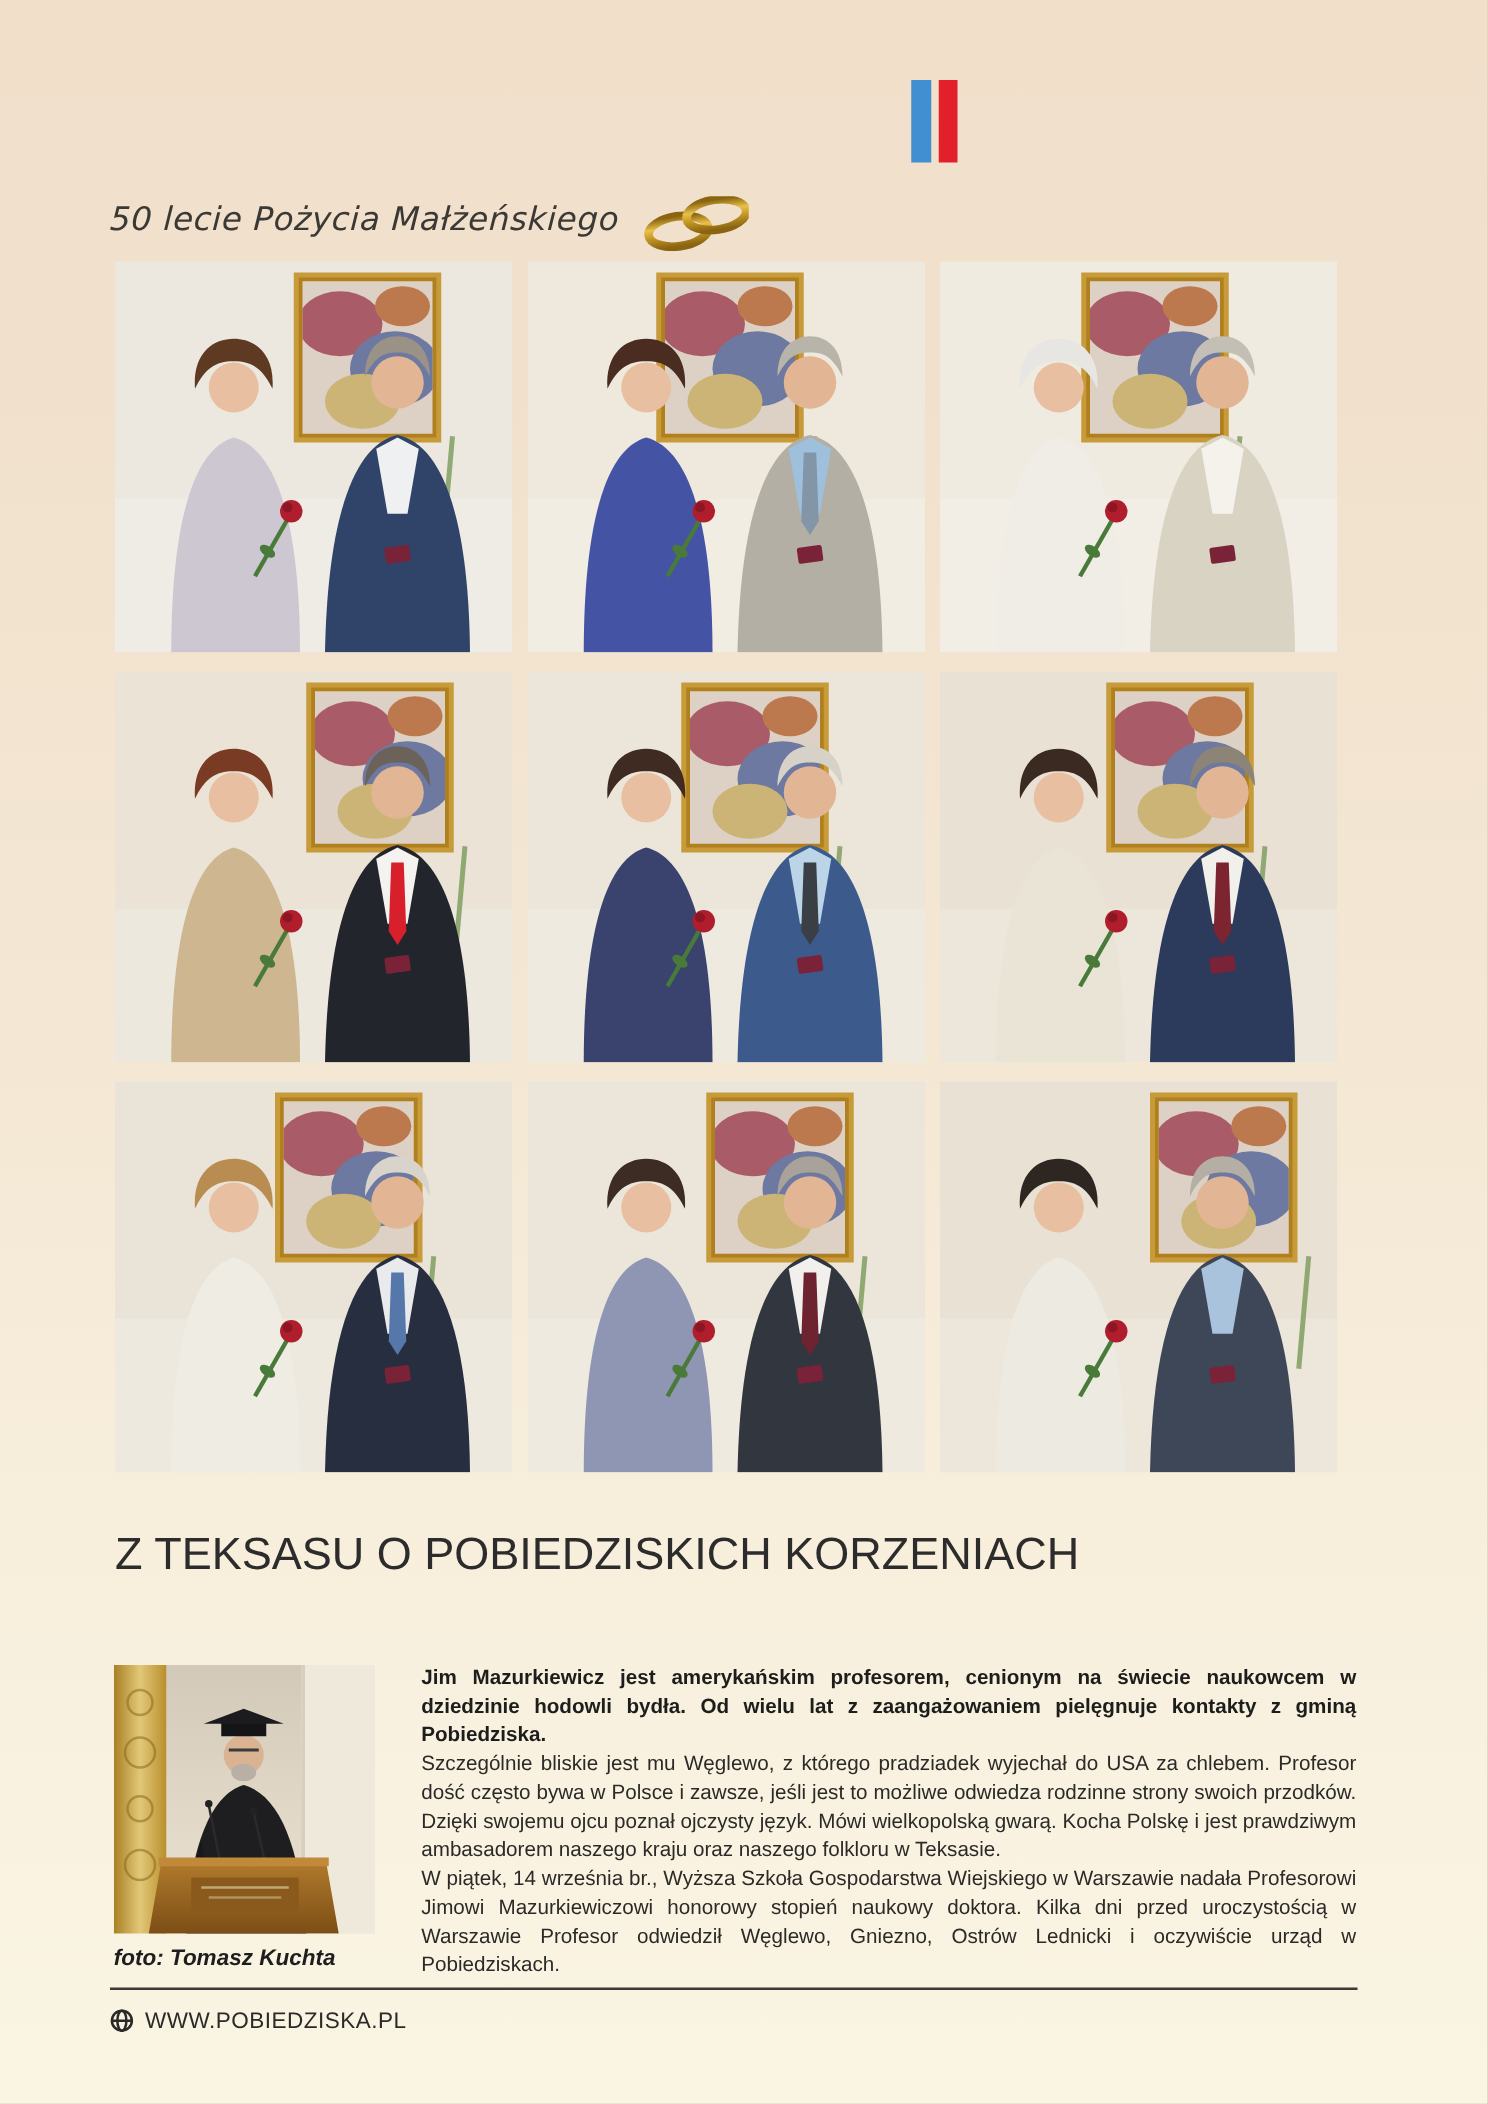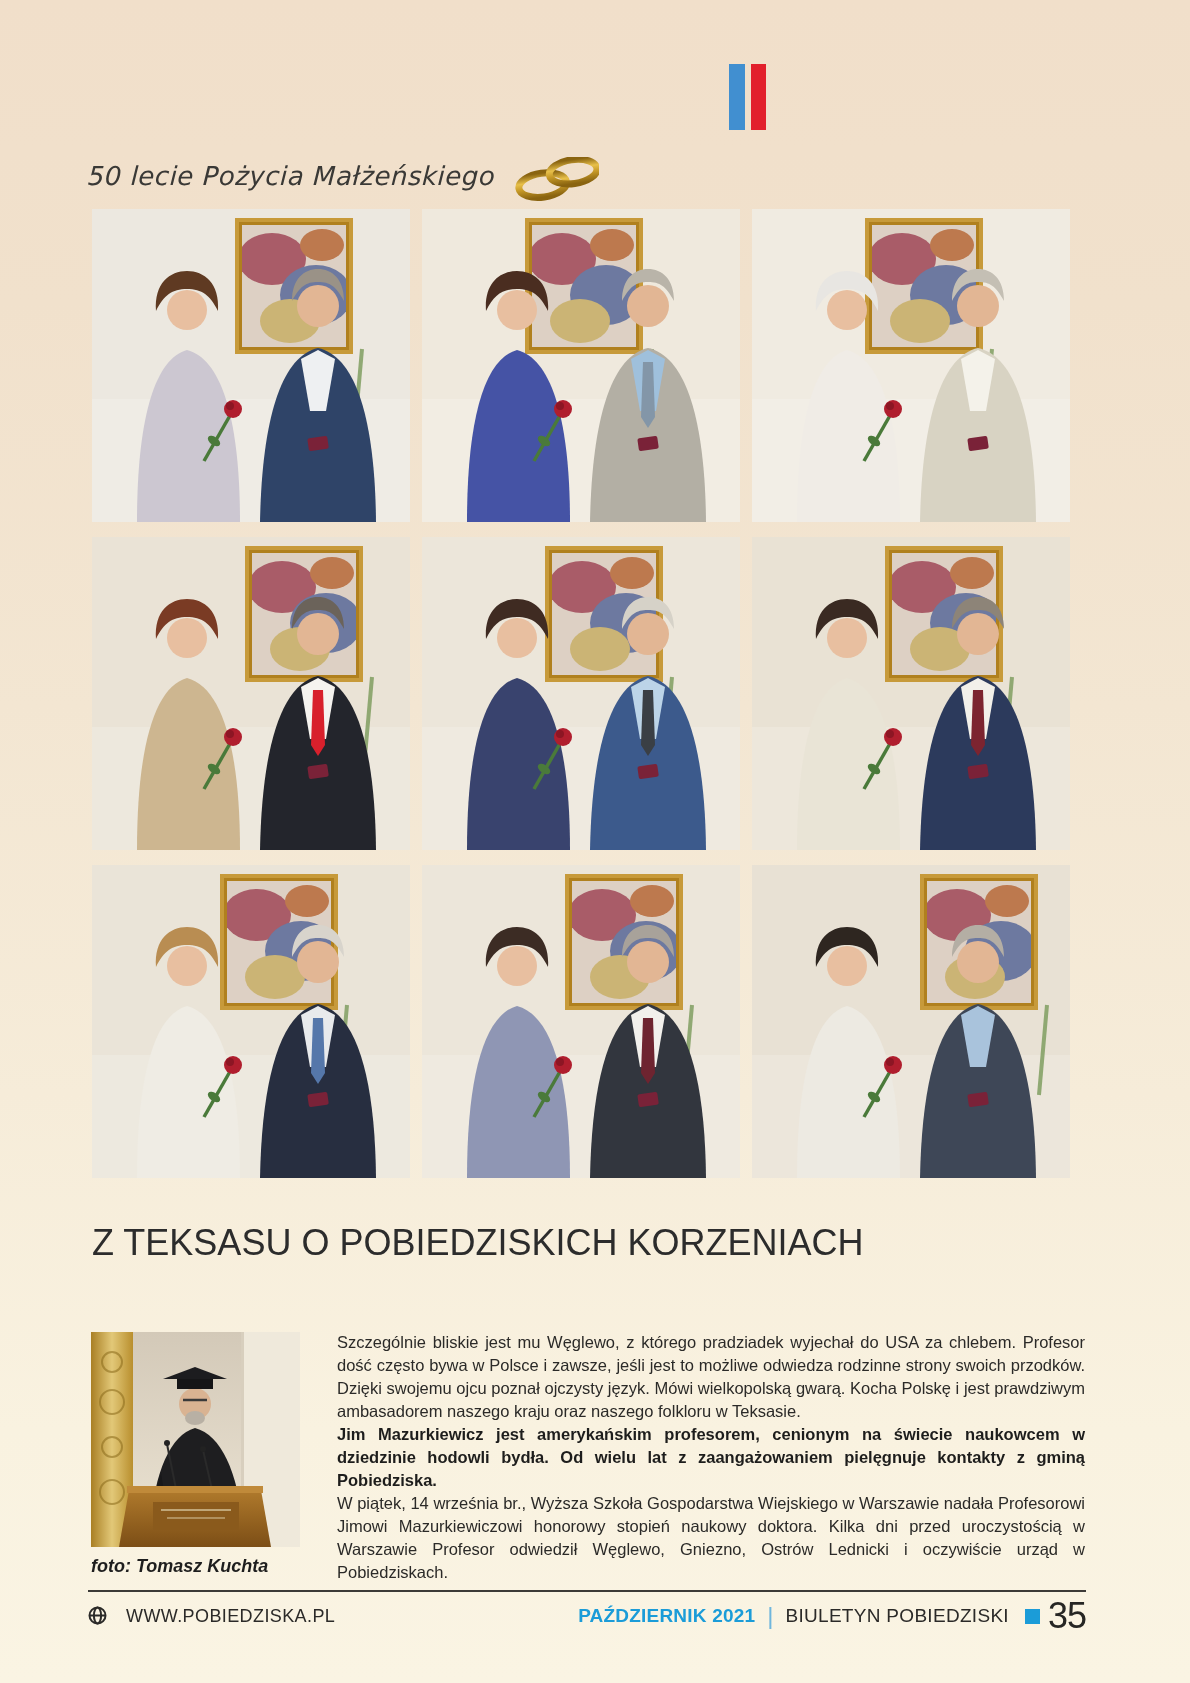--- a/index.html
+++ b/index.html
@@ -29,21 +29,21 @@
   .headline .h2{font-size:36px;font-weight:300;color:#2c2c2c;letter-spacing:0;line-height:42px;margin-top:4px;white-space:nowrap;}
   
   .article-photo{position:absolute;left:91px;top:1332px;width:209px;height:215px;overflow:hidden;}
   .photo-caption{position:absolute;left:91px;top:1556px;font-size:18px;font-style:italic;font-weight:600;color:#1e1e1e;}
   .article-body{position:absolute;left:337px;top:1331px;width:748px;font-size:16.5px;line-height:23px;text-align:justify;color:#2b2a28;}
   .article-body .para{margin:0;}
   .article-body .para.bold{font-weight:700;color:#1d1d1c;}
   
   .footer-rule{position:absolute;left:88px;top:1590px;width:998px;height:2px;background:#3c3a37;}
   .footer{position:absolute;left:88px;top:1596px;width:998px;height:40px;display:flex;align-items:center;justify-content:space-between;}
-  .footer-left{display:flex;align-items:flex-start;gap:19px;}
+  .footer-left{display:flex;align-items:center;gap:9px;}
   .footer-left span{font-size:18px;letter-spacing:.4px;color:#2b2a28;}
   .footer-right{display:flex;align-items:center;}
   .issue{color:#1b9cd8;font-weight:700;font-size:19px;letter-spacing:.2px;}
   .fsep{color:#6fb6dd;font-size:24px;font-weight:300;margin:0 12px;}
   .publication{font-size:19px;color:#2b2a28;letter-spacing:.3px;}
   .bluesq{width:15px;height:15px;background:#1b9cd8;margin:0 8px 0 16px;}
   .pagenum{font-size:36px;color:#262624;letter-spacing:-1px;}
 </style>
 </head>
 <body>
@@ -425,37 +425,30 @@
       <polygon points="28,215 180,215 170,158 38,158" fill="url(#ppwood)"></polygon>
       <rect x="36" y="154" width="136" height="7" fill="#c08a3a"></rect>
       <rect x="62" y="170" width="86" height="28" fill="#8a5a1c"></rect>
       <line x1="70" y1="178" x2="140" y2="178" stroke="#d8c8a0" stroke-width="2" opacity="0.7"></line>
       <line x1="76" y1="186" x2="134" y2="186" stroke="#d8c8a0" stroke-width="2" opacity="0.5"></line>
     </svg>
   </div>
   <div class="photo-caption">foto: Tomasz Kuchta</div>
 
   <div class="article-body" id="articleBody">
+      <div class="para bold">Jim Mazurkiewicz jest amerykańskim profesorem, cenionym na świecie naukowcem w dziedzinie hodowli bydła. Od wielu lat z zaangażowaniem pielęgnuje kontakty z gminą Pobiedziska.</div>
       <div class="para">Szczególnie bliskie jest mu Węglewo, z którego pradziadek wyjechał do USA za chlebem. Profesor dość często bywa w Polsce i zawsze, jeśli jest to możliwe odwiedza rodzinne strony swoich przodków. Dzięki swojemu ojcu poznał ojczysty język. Mówi wielkopolską gwarą. Kocha Polskę i jest prawdziwym ambasadorem naszego kraju oraz naszego folkloru w Teksasie.</div>
-      <div class="para bold">Jim Mazurkiewicz jest amerykańskim profesorem, cenionym na świecie naukowcem w dziedzinie hodowli bydła. Od wielu lat z zaangażowaniem pielęgnuje kontakty z gminą Pobiedziska.</div>
       <div class="para">W piątek, 14 września br., Wyższa Szkoła Gospodarstwa Wiejskiego w Warszawie nadała Profesorowi Jimowi Mazurkiewiczowi honorowy stopień naukowy doktora. Kilka dni przed uroczystością w Warszawie Profesor odwiedził Węglewo, Gniezno, Ostrów Lednicki i oczywiście urząd w Pobiedziskach.</div>
     </div>
 
   <div class="footer-rule"></div>
   <div class="footer">
     <div class="footer-left">
       <svg width="19" height="19" viewBox="0 0 19 19">
         <circle cx="9.5" cy="9.5" r="8" fill="none" stroke="#2b2a28" stroke-width="2"></circle>
         <ellipse cx="9.5" cy="9.5" rx="3.6" ry="8" fill="none" stroke="#2b2a28" stroke-width="2"></ellipse>
         <line x1="1.5" y1="9.5" x2="17.5" y2="9.5" stroke="#2b2a28" stroke-width="2"></line>
       </svg>
       <span>WWW.POBIEDZISKA.PL</span>
     </div>
-    <div class="footer-right">
-      <span class="issue">PAŹDZIERNIK 2021</span>
-      <span class="fsep">|</span>
-      <span class="publication">BIULETYN POBIEDZISKI</span>
-      <span class="bluesq"></span>
-      <span class="pagenum">35</span>
-    </div>
   </div>
 
 </div>
 
 </body></html>

